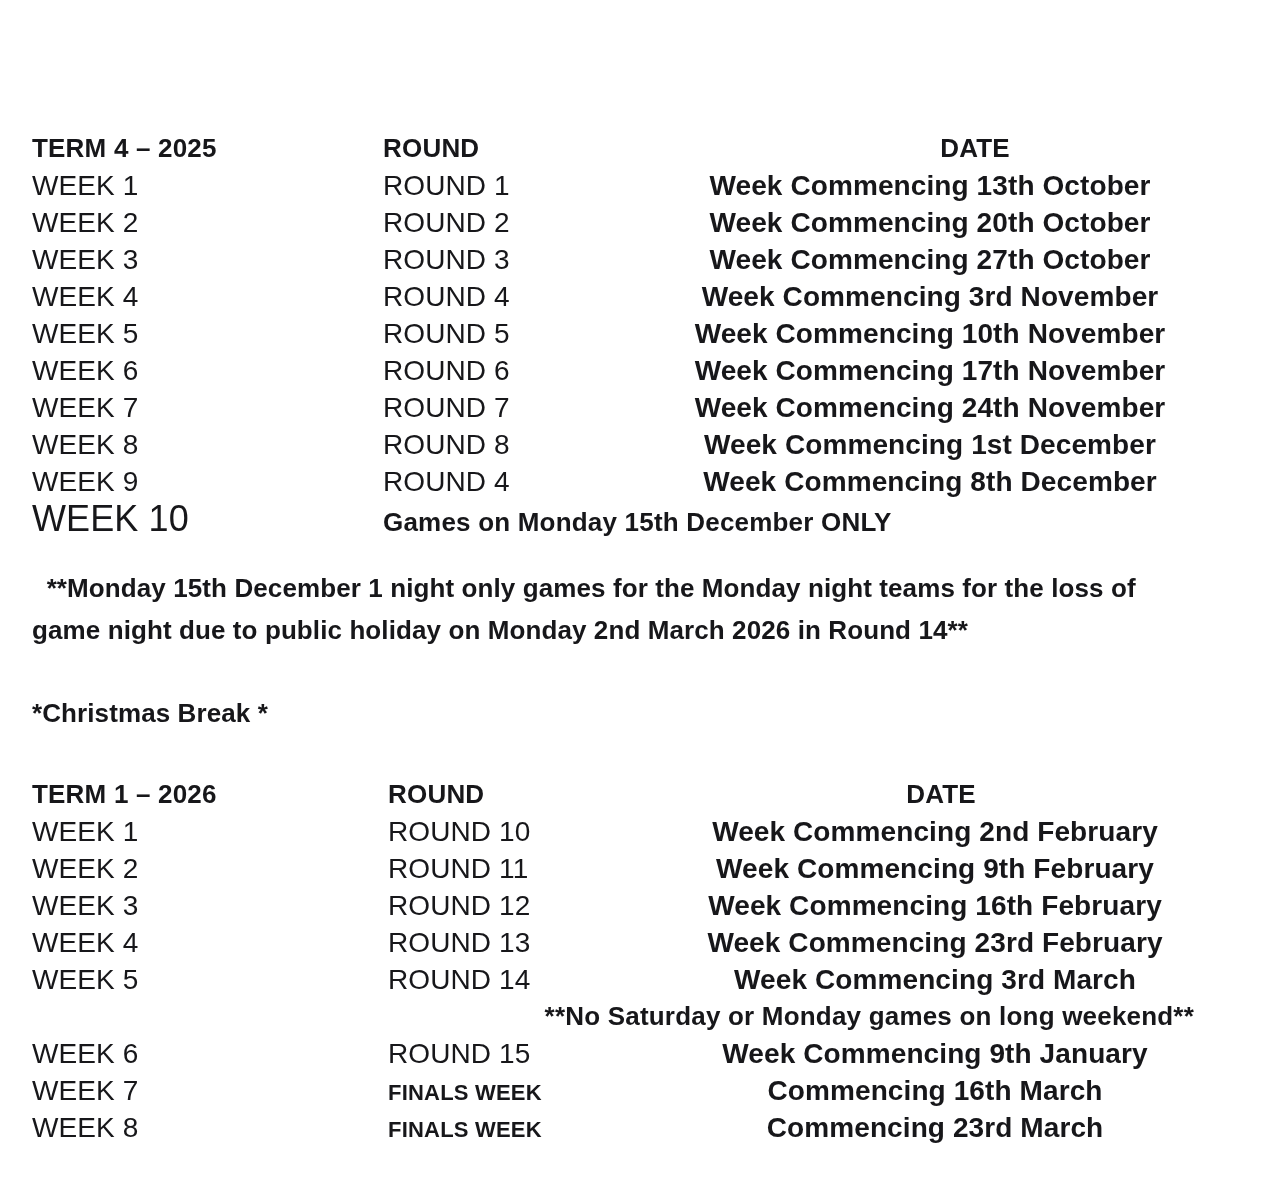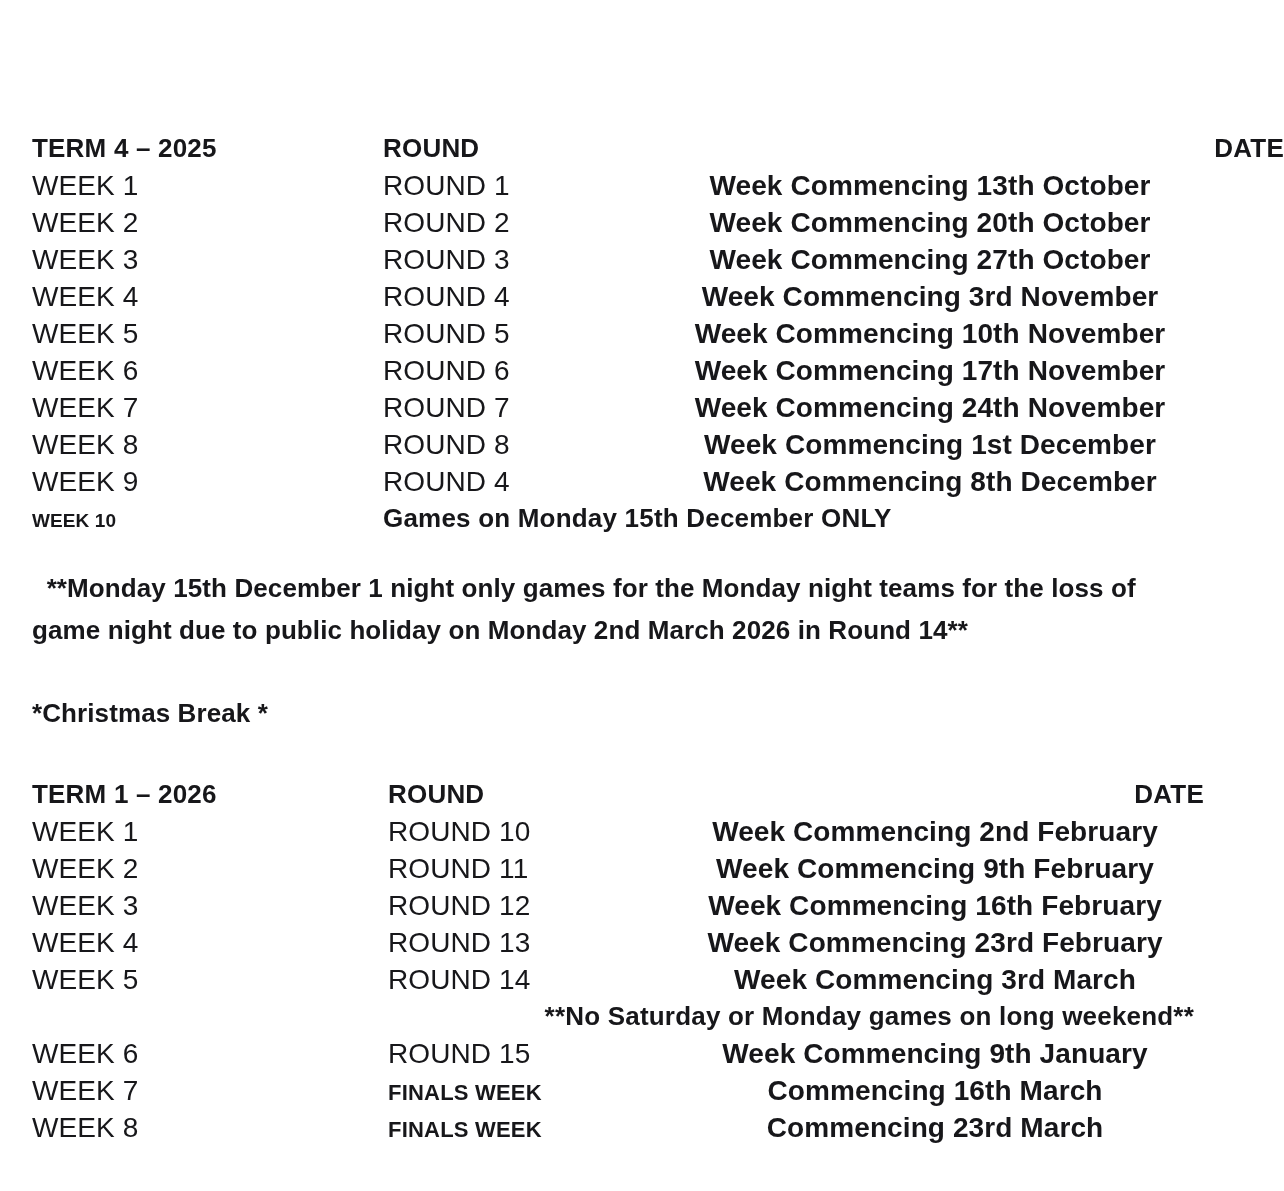--- a/index.html
+++ b/index.html
@@ -64,43 +64,43 @@
   }
 
   
   .head-row .col-week,
   .head-row .col-round,
   .head-row .col-date {
     font-weight: 700;
     font-size: 26px;
     letter-spacing: 0.2px;
   }
-  .head-row .col-date { text-align: right; padding-right: 0; }
+  .head-row .col-date { text-align: center; padding-right: 0; }
 
   
   .term1 .col-round { padding-left: 5px; }
   .term1 .col-date  { padding-right: 80px; }
   .term1 .head-row .col-round { padding-left: 5px; }
   .term1 .head-row .col-date  { padding-left: 12px; }
 
   
   .span-row {
     display: flex;
     align-items: baseline;
     height: 37px;
     line-height: 37px;
     white-space: pre;
   }
   .span-row .col-week {
     width: 383px;
     flex: 0 0 383px;
     padding-left: 32px;
     box-sizing: border-box;
-    font-size: 19px;
-    font-weight: 700;
+    font-size: 36px;
+    font-weight: 400;
   }
   .span-bold {
     font-size: 26px;
     font-weight: 700;
     letter-spacing: 0.2px;
   }
 
   .centered-note {
     height: 37px;
     line-height: 37px;

